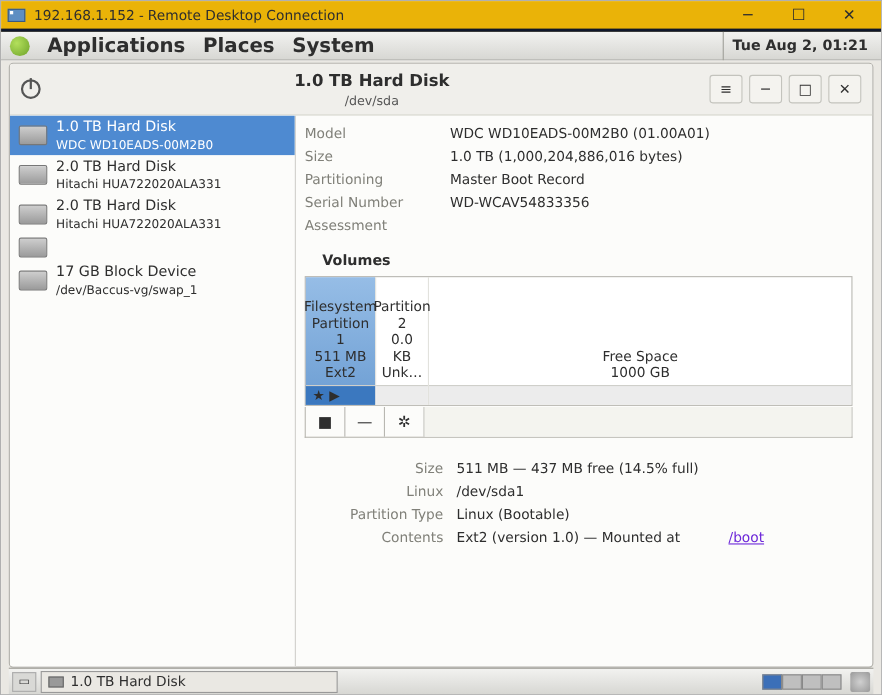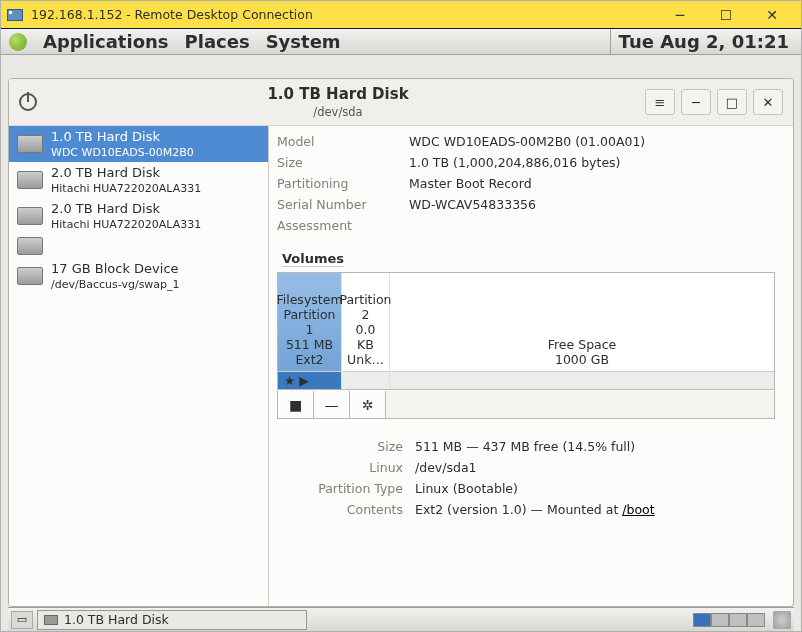--- a/index.html
+++ b/index.html
@@ -1,30 +1,30 @@
 <!DOCTYPE html>
 <html><head>
 <meta charset="utf-8">
 <style>
 * { margin:0; padding:0; box-sizing:border-box; font-family:"DejaVu Sans","Segoe UI",Arial,sans-serif; font-size:12.5px; color:#2e2e2e; }
 body { width:802px; height:632px; background:#fff; overflow:hidden; display:flex; flex-direction:column; border:1px solid #b0b0b0; }
 
-.rdp-title { display:flex; align-items:center; height:28px; padding:0 6px; background:#fde047; border-bottom:1px solid #0f172a; }
+.rdp-title { display:flex; align-items:center; height:28px; padding:0 6px; background:#eab308; border-bottom:3px solid #0f172a; }
 .rdp-icon { width:16px; height:12px; background:#5e8ec2; margin-right:8px; position:relative; border:1px solid #3a5a80; }
 .rdp-icon::after { content:""; position:absolute; left:1px; top:1px; width:3px; height:3px; background:#fff; }
 .rdp-title-text { flex:1; font-size:12px; }
 .rdp-ctl { width:46px; height:100%; display:flex; align-items:center; justify-content:center; font-size:14px; }
 
 .menubar { display:flex; align-items:center; height:26px; background:linear-gradient(#f2f2f0,#d7d7d3); border-bottom:1px solid #a0a09a; padding-right:4px; }
 .mate-logo { width:18px; height:18px; border-radius:50%; background:radial-gradient(circle at 35% 35%,#b3e05c,#6ea22a); margin:0 8px; }
 .menubar .mi { font-weight:bold; font-size:18px; padding:0 8px; line-height:26px; }
 .menubar .spacer { flex:1; }
-.menubar .clock { font-weight:bold; font-size:18px; padding:0 8px; border-left:1px solid #a0a09a; line-height:26px; }
-
-.window-area { flex:1; background:#eae8e3; padding:23px 7px 0 7px; display:flex; flex-direction:column; }
+.menubar .clock { font-weight:bold; font-size:13px; padding:0 8px; border-left:1px solid #a0a09a; line-height:26px; }
+
+.window-area { flex:1; background:#eae8e3; padding:2px 7px 0 7px; display:flex; flex-direction:column; }
 .app-window { flex:1; background:#fcfcfa; border:1px solid #b1b0aa; border-radius:4px; display:flex; flex-direction:column; overflow:hidden; }
 
 .app-header { display:flex; align-items:center; padding:6px 10px; background:#f0efeb; border-bottom:1px solid #d8d7d0; }
 .power-btn { width:18px; height:18px; border:2px solid #555; border-radius:50%; position:relative; }
 .power-btn::after { content:""; position:absolute; left:6px; top:-3px; width:2px; height:10px; background:#555; }
 .app-title-wrap { flex:1; text-align:center; line-height:1.3; }
 .app-title-wrap .t1 { font-weight:bold; font-size:15px; }
 .app-title-wrap .t2 { font-size:11.5px; color:#555; }
 .app-hdr-btn { width:30px; height:26px; margin-left:6px; border:1px solid #c3c3bd; background:#f4f3ef; border-radius:3px; display:flex; align-items:center; justify-content:center; font-size:13px; }
 
@@ -34,36 +34,36 @@
 .disk-item.selected { background:#4e8ad1; }
 .disk-item.selected .ln1, .disk-item.selected .ln2 { color:#fff; }
 .disk-icon { width:26px; height:18px; background:linear-gradient(#cecece,#9b9b9b); border:1px solid #777; border-radius:2px; flex-shrink:0; }
 .disk-txt { line-height:1.25; }
 .disk-txt .ln1 { font-size:13px; }
 .disk-txt .ln2 { font-size:11px; }
 
 .details { flex:1; padding:8px 18px 8px 8px; overflow:auto; }
 .info-grid { display:grid; grid-template-columns:120px 1fr; column-gap:12px; row-gap:6px; }
 .info-grid .lbl { color:#808079; }
-.section-title { font-weight:bold; font-size:13px; margin:18px 0 6px 5px; text-decoration:underline; text-decoration-color:#ccc; text-underline-offset:3px; }
+.section-title { font-weight:bold; font-size:13px; margin:18px 0 6px 16px; text-decoration-color:#ccc; text-underline-offset:3px; }
 
 .vol-map { border:1px solid #b8b7b1; height:118px; display:flex; background:#fff; margin-bottom:1px; }
 .vol-seg { position:relative; display:flex; flex-direction:column; justify-content:flex-end; align-items:center; text-align:center; font-size:10.5px; color:#333; padding:4px 4px 22px 4px; border-right:1px solid #e2e2dd; }
 .vol-seg.sel { background:linear-gradient(#96bde6,#6d9ed3); }
 .vol-seg .bottombar { position:absolute; left:0; right:0; bottom:0; height:18px; background:#ececec; border-top:1px solid #cfcfca; display:flex; align-items:center; gap:4px; padding-left:6px; font-size:12px; }
 .vol-seg.sel .bottombar { background:#3b78bf; color:#111; }
 .vol-seg div { line-height:1.2; }
 
 .vol-tools { display:flex; border:1px solid #b8b7b1; border-top:none; height:28px; }
 .vol-tools > div { width:36px; display:flex; align-items:center; justify-content:center; border-right:1px solid #b8b7b1; font-size:14px; }
 .vol-tools div.last { flex:1; border-right:none; background:#f4f4ef; justify-content:flex-start; }
 
 .part-grid { display:grid; grid-template-columns:126px 1fr; column-gap:12px; row-gap:6px; margin-top:20px; }
 .part-grid .lbl { text-align:right; color:#808079; }
-a.link { color:#000000; text-decoration:underline; }
+a.link { color:#6d28d9; text-decoration:underline;margin-left:40px; }
 
 .taskbar { display:flex; align-items:center; height:24px; background:linear-gradient(#f2f2f0,#d7d7d3); border-top:1px solid #a0a09a; padding:0 3px; gap:4px; }
 .tb-btn { width:22px; height:18px; border:1px solid #aaa; background:#d9d9d6; display:flex; align-items:center; justify-content:center; font-size:11px; }
 .task-item { flex:1; max-width:270px; height:20px; border:1px solid #999; background:#eae8e3; display:flex; align-items:center; gap:6px; padding:0 6px; font-size:12px; }
 .tb-spacer { flex:1; }
 .ws { display:flex; gap:0; margin-right:4px; }
 .ws > div { width:18px; height:14px; border:1px solid #888; background:#bfbfbf; }
 .ws > div.active { background:#3b6fb8; }
 .trash { width:18px; height:18px; background:radial-gradient(#d0d0d0,#999); border-radius:2px; }
 </style>

